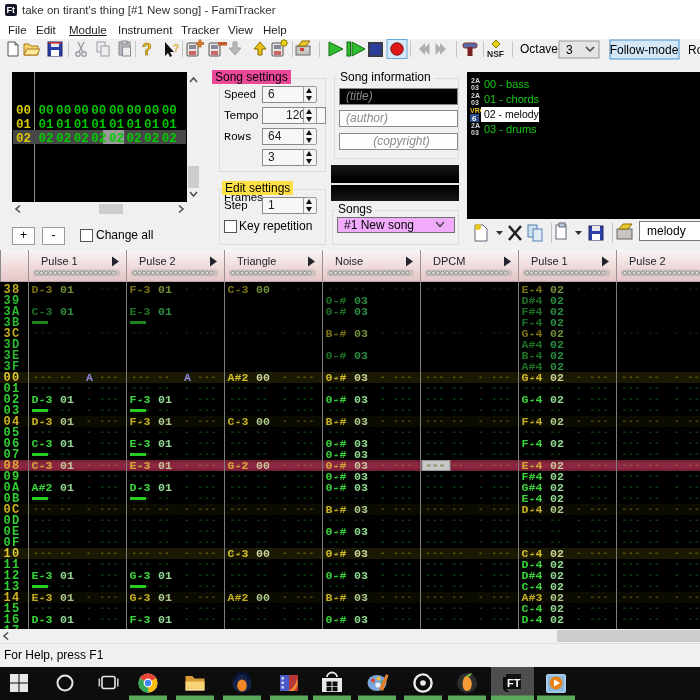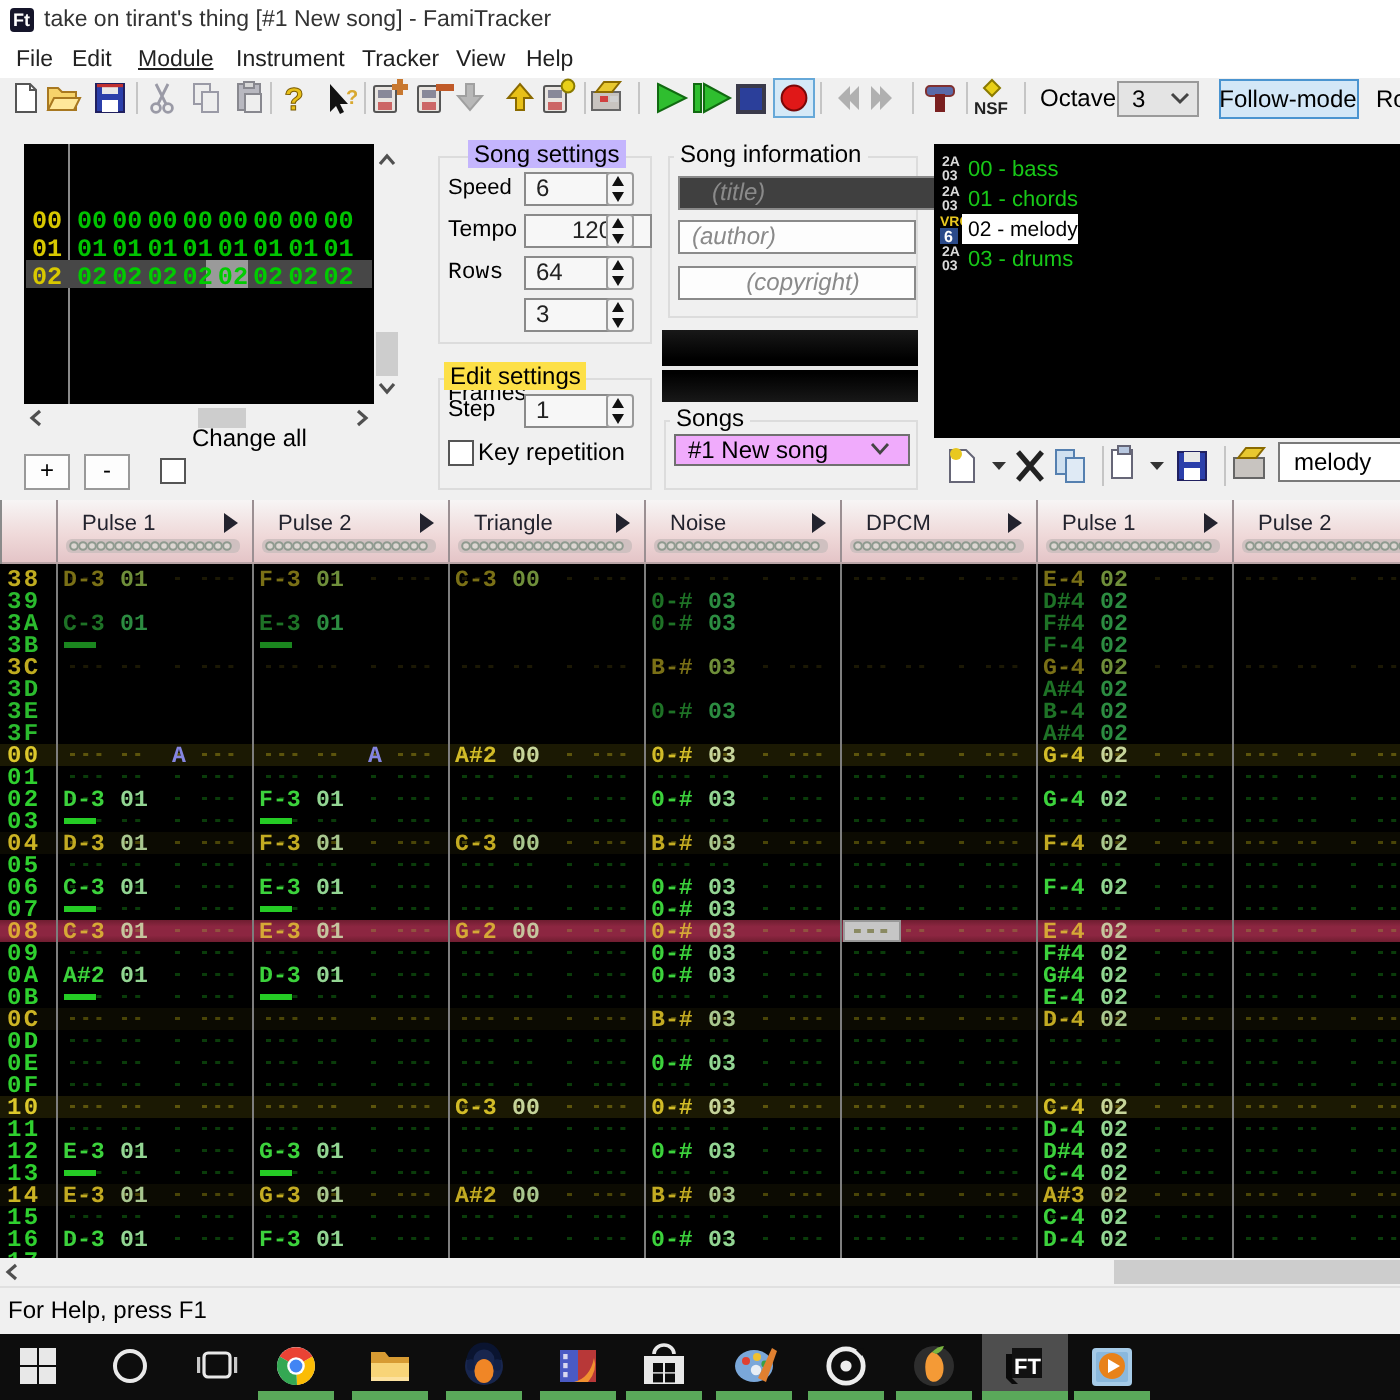--- a/index.html
+++ b/index.html
@@ -154,23 +154,23 @@
   </svg>
 <div style="position:absolute;left:12px;top:203px;width:175px;height:12px;background:#f0f0f0;"></div>
 <svg width="175" height="12" style="position:absolute;left:12px;top:203px;">
     <path d="M8,2.5 L4,6 L8,9.5" fill="none" stroke="#505050" stroke-width="1.6"></path>
     <path d="M167,2.5 L171,6 L167,9.5" fill="none" stroke="#505050" stroke-width="1.6"></path>
     <rect x="87" y="1" width="24" height="10" fill="#cdcdcd"></rect>
   </svg>
 <div style="position:absolute;left:12px;top:227px;width:21px;height:16px;background:#fdfdfd;border:1px solid #999;text-align:center;font-size:12px;line-height:15px;">+</div>
 <div style="position:absolute;left:42px;top:227px;width:21px;height:16px;background:#fdfdfd;border:1px solid #999;text-align:center;font-size:12px;line-height:14px;">-</div>
 <div style="position:absolute;left:80px;top:229px;width:11px;height:11px;background:#fff;border:1px solid #555;"></div>
-<div style="position:absolute;left:96px;top:212px;font-size:12px;">Change all</div>
+<div style="position:absolute;left:96px;top:228px;font-size:12px;">Change all</div>
 <div style="position:absolute;left:219px;top:78px;width:105px;height:92px;border:1px solid #dcdcdc;"></div>
-<div style="position:absolute;left:234px;top:70px;background:#c4b5fd;padding:0 3px;font-size:12px;color:#000;">Song settings</div>
+<div style="position:absolute;left:212px;top:70px;background:#ec4899;padding:0 3px;font-size:12px;color:#000;">Song settings</div>
 <div style="position:absolute;left:224px;top:88px;font-size:11px;color:#000;">Speed</div>
 <div style="position:absolute;left:262px;top:86px;width:39px;height:15px;border:1px solid #8a8a8a;background:#f7f7f7;font-size:12px;color:#222;padding-left:5px;line-height:15px;">6</div>
 <div style="position:absolute;left:303px;top:86px;width:12px;height:15px;background:#f4f4f4;border:1px solid #9a9a9a;border-radius:2px;"></div>
 <div style="position:absolute;left:306px;top:88px;width:0;height:0;border-left:3.5px solid transparent;border-right:3.5px solid transparent;border-bottom:5px solid #111;"></div>
 <div style="position:absolute;left:306px;top:96px;width:0;height:0;border-left:3.5px solid transparent;border-right:3.5px solid transparent;border-top:5px solid #111;"></div>
 <div style="position:absolute;left:224px;top:109px;font-size:11.5px;color:#000;">Tempo</div>
 <div style="position:absolute;left:262px;top:107px;width:39px;height:15px;border:1px solid #8a8a8a;background:#f7f7f7;font-size:12px;color:#222;padding-left:23px;line-height:15px;">120</div>
 <div style="position:absolute;left:303px;top:107px;width:12px;height:15px;background:#f4f4f4;border:1px solid #9a9a9a;border-radius:2px;"></div>
 <div style="position:absolute;left:306px;top:109px;width:0;height:0;border-left:3.5px solid transparent;border-right:3.5px solid transparent;border-bottom:5px solid #111;"></div>
 <div style="position:absolute;left:306px;top:117px;width:0;height:0;border-left:3.5px solid transparent;border-right:3.5px solid transparent;border-top:5px solid #111;"></div>
@@ -188,21 +188,21 @@
 <div style="position:absolute;left:222px;top:181px;background:#fde047;padding:0 3px;font-size:12px;color:#000;">Edit settings</div>
 <div style="position:absolute;left:224px;top:199px;font-size:11.5px;color:#000;">Step</div>
 <div style="position:absolute;left:262px;top:197px;width:39px;height:15px;border:1px solid #8a8a8a;background:#f7f7f7;font-size:12px;color:#222;padding-left:5px;line-height:15px;">1</div>
 <div style="position:absolute;left:303px;top:197px;width:12px;height:15px;background:#f4f4f4;border:1px solid #9a9a9a;border-radius:2px;"></div>
 <div style="position:absolute;left:306px;top:199px;width:0;height:0;border-left:3.5px solid transparent;border-right:3.5px solid transparent;border-bottom:5px solid #111;"></div>
 <div style="position:absolute;left:306px;top:207px;width:0;height:0;border-left:3.5px solid transparent;border-right:3.5px solid transparent;border-top:5px solid #111;"></div>
 <div style="position:absolute;left:224px;top:220px;width:11px;height:11px;background:#fff;border:1px solid #555;"></div>
 <div style="position:absolute;left:239px;top:219px;font-size:12px;">Key repetition</div>
 <div style="position:absolute;left:334px;top:78px;width:123px;height:79px;border:1px solid #dcdcdc;"></div>
 <div style="position:absolute;left:337px;top:70px;background:#f0f0f0;padding:0 3px;font-size:12px;color:#000;">Song information</div>
-<div style="position:absolute;left:339px;top:88px;width:111px;height:15px;border:1px solid #8a8a8a;background:#404040;font-size:12px;font-style:italic;color:#8a8a8a;padding-left:16px;line-height:15px;">(title)</div>
+<div style="position:absolute;left:339px;top:88px;width:111px;height:15px;border:1px solid #8a8a8a;background:#000000;font-size:12px;font-style:italic;color:#8a8a8a;padding-left:6px;line-height:15px;">(title)</div>
 <div style="position:absolute;left:339px;top:110px;width:111px;height:15px;border:1px solid #8a8a8a;background:#fdfdfd;font-size:12px;font-style:italic;color:#8a8a8a;padding-left:6px;line-height:15px;">(author)</div>
 <div style="position:absolute;left:339px;top:133px;width:111px;height:15px;border:1px solid #8a8a8a;background:#fdfdfd;font-size:12px;font-style:italic;color:#8a8a8a;padding-left:6px;line-height:15px;text-align:center;">(copyright)</div>
 <div style="position:absolute;left:331px;top:165px;width:128px;height:36px;background:linear-gradient(#181818,#000 40%,#000 60%,#181818);"></div>
 <div style="position:absolute;left:331px;top:183px;width:128px;height:2px;background:#e8e8e8;"></div>
 <div style="position:absolute;left:332px;top:210px;width:125px;height:33px;border:1px solid #dcdcdc;"></div>
 <div style="position:absolute;left:335px;top:202px;background:#f0f0f0;padding:0 3px;font-size:12px;color:#000;">Songs</div>
 <div style="position:absolute;left:337px;top:217px;width:110px;height:14px;border:1px solid #707070;background:#f0abfc;font-size:12px;padding-left:6px;line-height:14px;">#1 New song</div>
 <svg width="10" height="7" style="position:absolute;left:435px;top:221px;">
     <path d="M1,1 L5,5.5 L9,1" fill="none" stroke="#444" stroke-width="1.4"></path>
   </svg>

